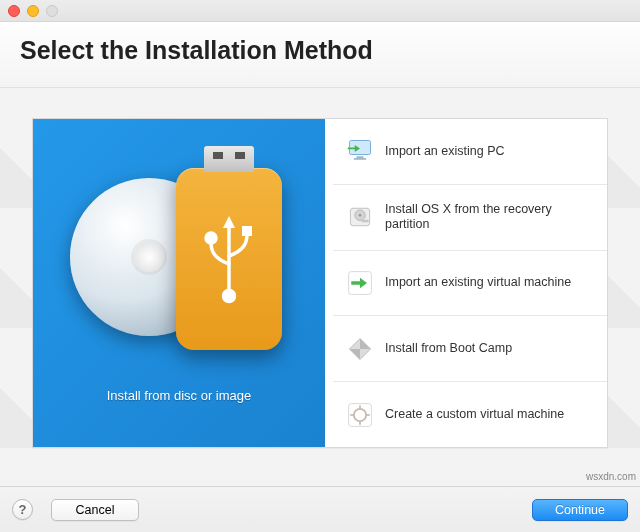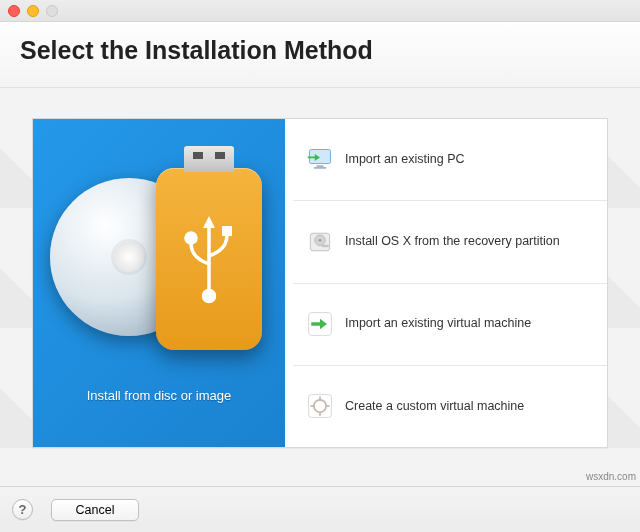--- a/index.html
+++ b/index.html
@@ -47,21 +47,21 @@
   }
   .panel {
     display: flex;
     width: 100%;
     height: 330px;
     border: 1px solid #d8d8d8;
     background: #fff;
     box-shadow: 0 1px 1px rgba(0,0,0,0.04);
   }
   .panel-left {
-    width: 252px;
+    width: 292px;
     background: linear-gradient(135deg, #2498e9 0%, #1a82d0 100%);
     display: flex;
     flex-direction: column;
     align-items: center;
     justify-content: center;
     position: relative;
     color: #fff;
   }
   .illus { position: relative; width: 230px; height: 200px; margin-top: 14px; }
   .disc {
@@ -259,20 +259,30 @@
       <div class="opt">
         <div class="opt-icon">
           <svg viewBox="0 0 32 32" width="28" height="28">
             <rect x="3" y="3" width="26" height="26" rx="3" fill="#fff" stroke="#d4d4d4"></rect>
             <path d="M6 14 L16 14 L16 10 L24 16 L16 22 L16 18 L6 18 Z" fill="#47b84f"></path>
           </svg>
         </div>
         <div class="opt-label">Import an existing virtual machine</div>
       </div>
 
+      <div class="opt">
+        <div class="opt-icon">
+          <svg viewBox="0 0 32 32" width="28" height="28">
+            <polygon points="16,4 28,16 16,28 4,16" fill="#dcdcdc" stroke="#b5b5b5"></polygon>
+            <polygon points="16,4 28,16 16,16" fill="#bababa"></polygon>
+            <polygon points="4,16 16,28 16,16" fill="#bababa"></polygon>
+          </svg>
+        </div>
+        <div class="opt-label">Install from Boot Camp</div>
+      </div>
 
       <div class="opt">
         <div class="opt-icon">
           <svg viewBox="0 0 32 32" width="28" height="28">
             <rect x="3" y="3" width="26" height="26" rx="3" fill="#fff" stroke="#d4d4d4"></rect>
             <circle cx="16" cy="16" r="7" fill="none" stroke="#c7b9ad" stroke-width="2"></circle>
             <g stroke="#c7b9ad" stroke-width="2">
               <line x1="16" y1="5" x2="16" y2="9"></line>
               <line x1="16" y1="23" x2="16" y2="27"></line>
               <line x1="5" y1="16" x2="9" y2="16"></line>
@@ -285,15 +295,16 @@
 
     </div>
   </div>
 </div>
 
 <div class="footer">
   <div class="help-btn">?</div>
   <div style="width:18px"></div>
   <div class="btn">Cancel</div>
   <div class="footer-spacer"></div>
+  <div class="btn primary">Continue</div>
 </div>
 
 <div class="watermark">wsxdn.com</div>
 
 </body></html>

